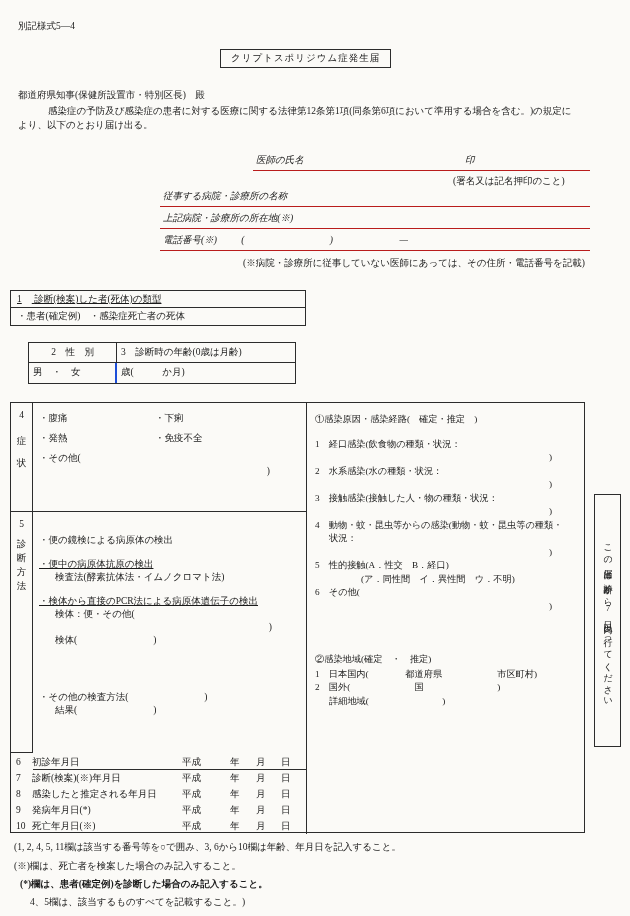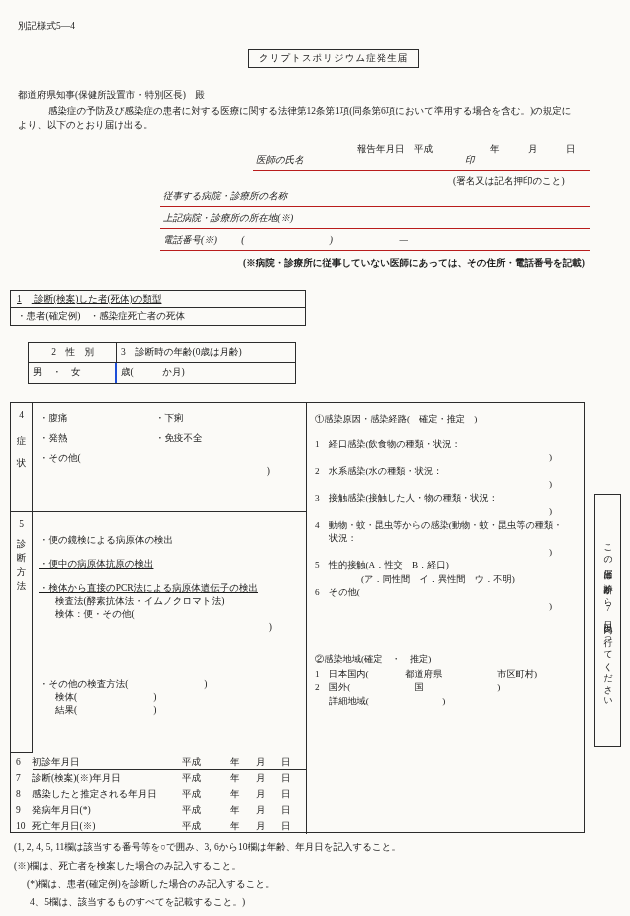--- a/index.html
+++ b/index.html
@@ -7,34 +7,34 @@
   .page {
     position:relative; width:630px; height:916px; margin:0 auto;
     background:#fbfaf7; color:#1b1b1b;
     font-family:"Liberation Serif","DejaVu Serif",serif;
     font-size:9.5px; line-height:1.3;
   }
   .abs { position:absolute; }
   .ul-field { position:absolute; border-bottom:1px solid #b91c1c; height:17px; padding-left:3px;font-style:italic; }
 
   .form-number { left:18px; top:20px; }
-  .title-box { left:248px; top:49px; border:1px solid #2c2c2c; padding:2px 10px 3px; letter-spacing:1px; }
+  .title-box { left:220px; top:49px; border:1px solid #2c2c2c; padding:2px 10px 3px; letter-spacing:1px; }
   .addressee { left:18px; top:89px; }
   .legal1 { left:18px; top:105px;margin-left:30px; }
   .legal2 { left:18px; top:119px; }
   .report-date { left:357px; top:143px; }
 
   .doctor-field { left:253px; top:154px; width:337px; }
   .seal { position:absolute; left:212px; top:0; }
   .sign-note { left:453px; top:175px; }
   .hospital-name-field { left:160px; top:190px; width:430px; }
   .hospital-addr-field { left:160px; top:212px; width:430px; }
   .phone-field { left:160px; top:234px; width:430px; }
   .phone-format { margin-left:22px; }
-  .phone-note { left:243px; top:257px;font-weight:bold; }
+  .phone-note { left:243px; top:257px; }
 
   .box1 { left:10px; top:290px; width:296px; border:1px solid #2c2c2c; }
   .box1-header { padding:2px 6px; border-bottom:1px solid #2c2c2c;text-decoration:underline; }
   .box1-header .n { margin-right:10px; }
   .box1-options { padding:2px 6px; }
 
   .box23 { left:28px; top:342px; width:268px; border:1px solid #2c2c2c; display:grid; grid-template-columns:88px 1fr; }
   .box23 .c { height:20px; padding:3px 4px; }
   .c-sex-h { border-right:1px solid #2c2c2c; border-bottom:1px solid #2c2c2c; text-align:center; }
   .c-age-h { border-bottom:1px solid #2c2c2c; padding-left:6px; }
@@ -78,37 +78,36 @@
   .s11area { margin-top:40px; margin-bottom:1px; }
 
   .side-note-box {
     left:594px; top:494px; width:27px; height:253px; border:1px solid #2c2c2c;
     writing-mode:vertical-rl; text-orientation:upright;
     font-size:9px; letter-spacing:1.5px; line-height:25px; text-align:center;
   }
 
   .fnote1 { left:14px; top:841px; }
   .fnote2 { left:14px; top:860px; }
-  .fnote3 { left:27px; top:878px; }
+  .fnote3 { left:20px; top:878px;font-weight:bold; }
   .fnote4 { left:30px; top:896px; }
 </style>
 </head>
 <body>
 
 <div class="page">
 
   <div class="abs form-number">別記様式5—4</div>
   <div class="abs title-box">
     <span>クリプトスポリジウム症発生届</span>
   </div>
 
   <div class="abs addressee">都道府県知事(保健所設置市・特別区長)　殿</div>
   <div class="abs legal1">感染症の予防及び感染症の患者に対する医療に関する法律第12条第1項(同条第6項において準用する場合を含む。)の規定に</div>
   <div class="abs legal2">より、以下のとおり届け出る。</div>
-  <div class="abs report-date">報告年月日　平成　　　　　　年　　　月　　　日</div>
 
   <div class="ul-field doctor-field">
     <span>医師の氏名</span>
     <span class="seal">印</span>
   </div>
   <div class="abs sign-note">(署名又は記名押印のこと)</div>
 
   <div class="ul-field hospital-name-field">
     <span>従事する病院・診療所の名称</span>
   </div>
@@ -155,26 +154,26 @@
       <div class="close-r">)</div>
     </div>
 
     <div class="numcell sec5-num">
       <div class="cellnum">5</div>
       <div class="vlabel">診断方法</div>
     </div>
     <div class="sec5-content">
       <div class="s5line">・便の鏡検による病原体の検出</div>
       <div class="s5line s5gap">・便中の病原体抗原の検出</div>
+      <div class="s5line s5ind">検査法(酵素抗体法・イムノクロマト法)</div>
       <div class="s5line s5gap">・検体から直接のPCR法による病原体遺伝子の検出</div>
-      <div class="s5line s5ind">検査法(酵素抗体法・イムノクロマト法)</div>
       <div class="s5line s5ind">検体：便・その他(</div>
       <div class="close-r">)</div>
+      <div class="s5line s5ind">検体(　　　　　　　　)</div>
       <div class="s5line s5big-gap">・その他の検査方法(　　　　　　　　)</div>
-      <div class="s5line s5ind">検体(　　　　　　　　)</div>
       <div class="s5line s5ind">結果(　　　　　　　　)</div>
     </div>
 
     <div class="rows-area">
       <div class="date-row">
         <span>6</span>
         <span>初診年月日</span>
         <span>平成</span>
         <span>年</span>
         <span>月</span>

